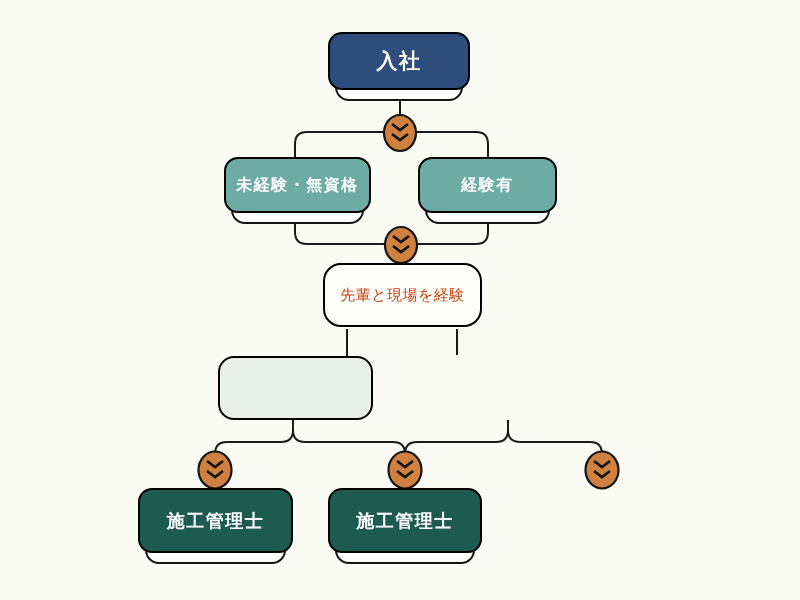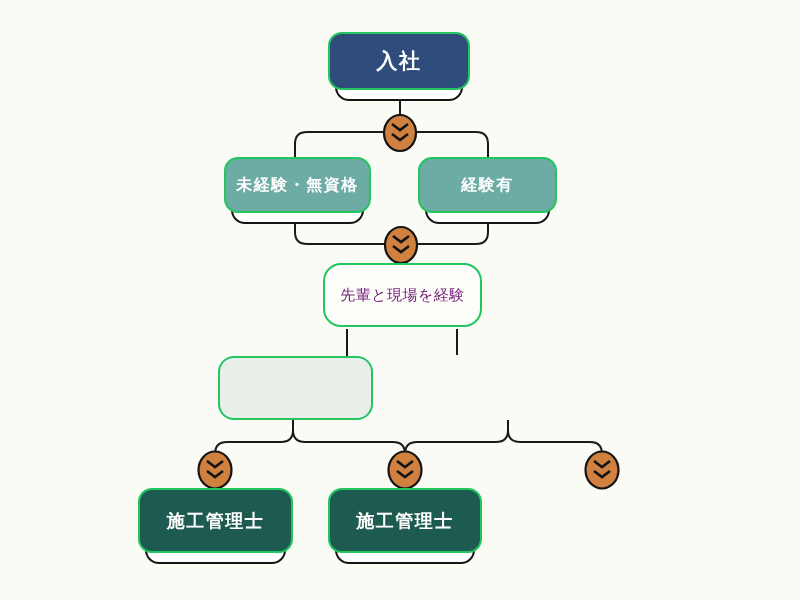--- a/index.html
+++ b/index.html
@@ -32,38 +32,38 @@
     right: 7px;
     top: 14px;
     bottom: -11px;
     background: #ffffff;
     border: 2px solid #141414;
     border-radius: 14px;
   }
   .face {
     position: absolute;
     inset: 0;
-    border: 2px solid #22c55e;
+    border: 2px solid #000000;
     border-radius: 14px;
     display: flex;
     flex-direction: column;
     align-items: center;
     justify-content: center;
     text-align: center;
     box-sizing: border-box;
   }
   .serif-label {
     font-family: "DejaVu Serif", "Liberation Serif", serif;
     font-weight: bold;
     color: #ffffff;
     letter-spacing: 1.5px;
   }
   .gothic-label {
     font-family: "DejaVu Sans", "Liberation Sans", sans-serif;
-    color: #701a75;
+    color: #c2410c;
     letter-spacing: 0.5px;
   }
   .navy  .face { background: #2e4d7c; }
   .teal  .face { background: #6caca4; }
   .dark  .face { background: #1d5b50; }
   .plain .face { background: #fdfdfa; border-radius: 18px; }
   .light .face { background: #e9efe9; border-radius: 16px; }
 
   .fs-hire  { font-size: 21px; }
   .fs-teal  { font-size: 16px; }

